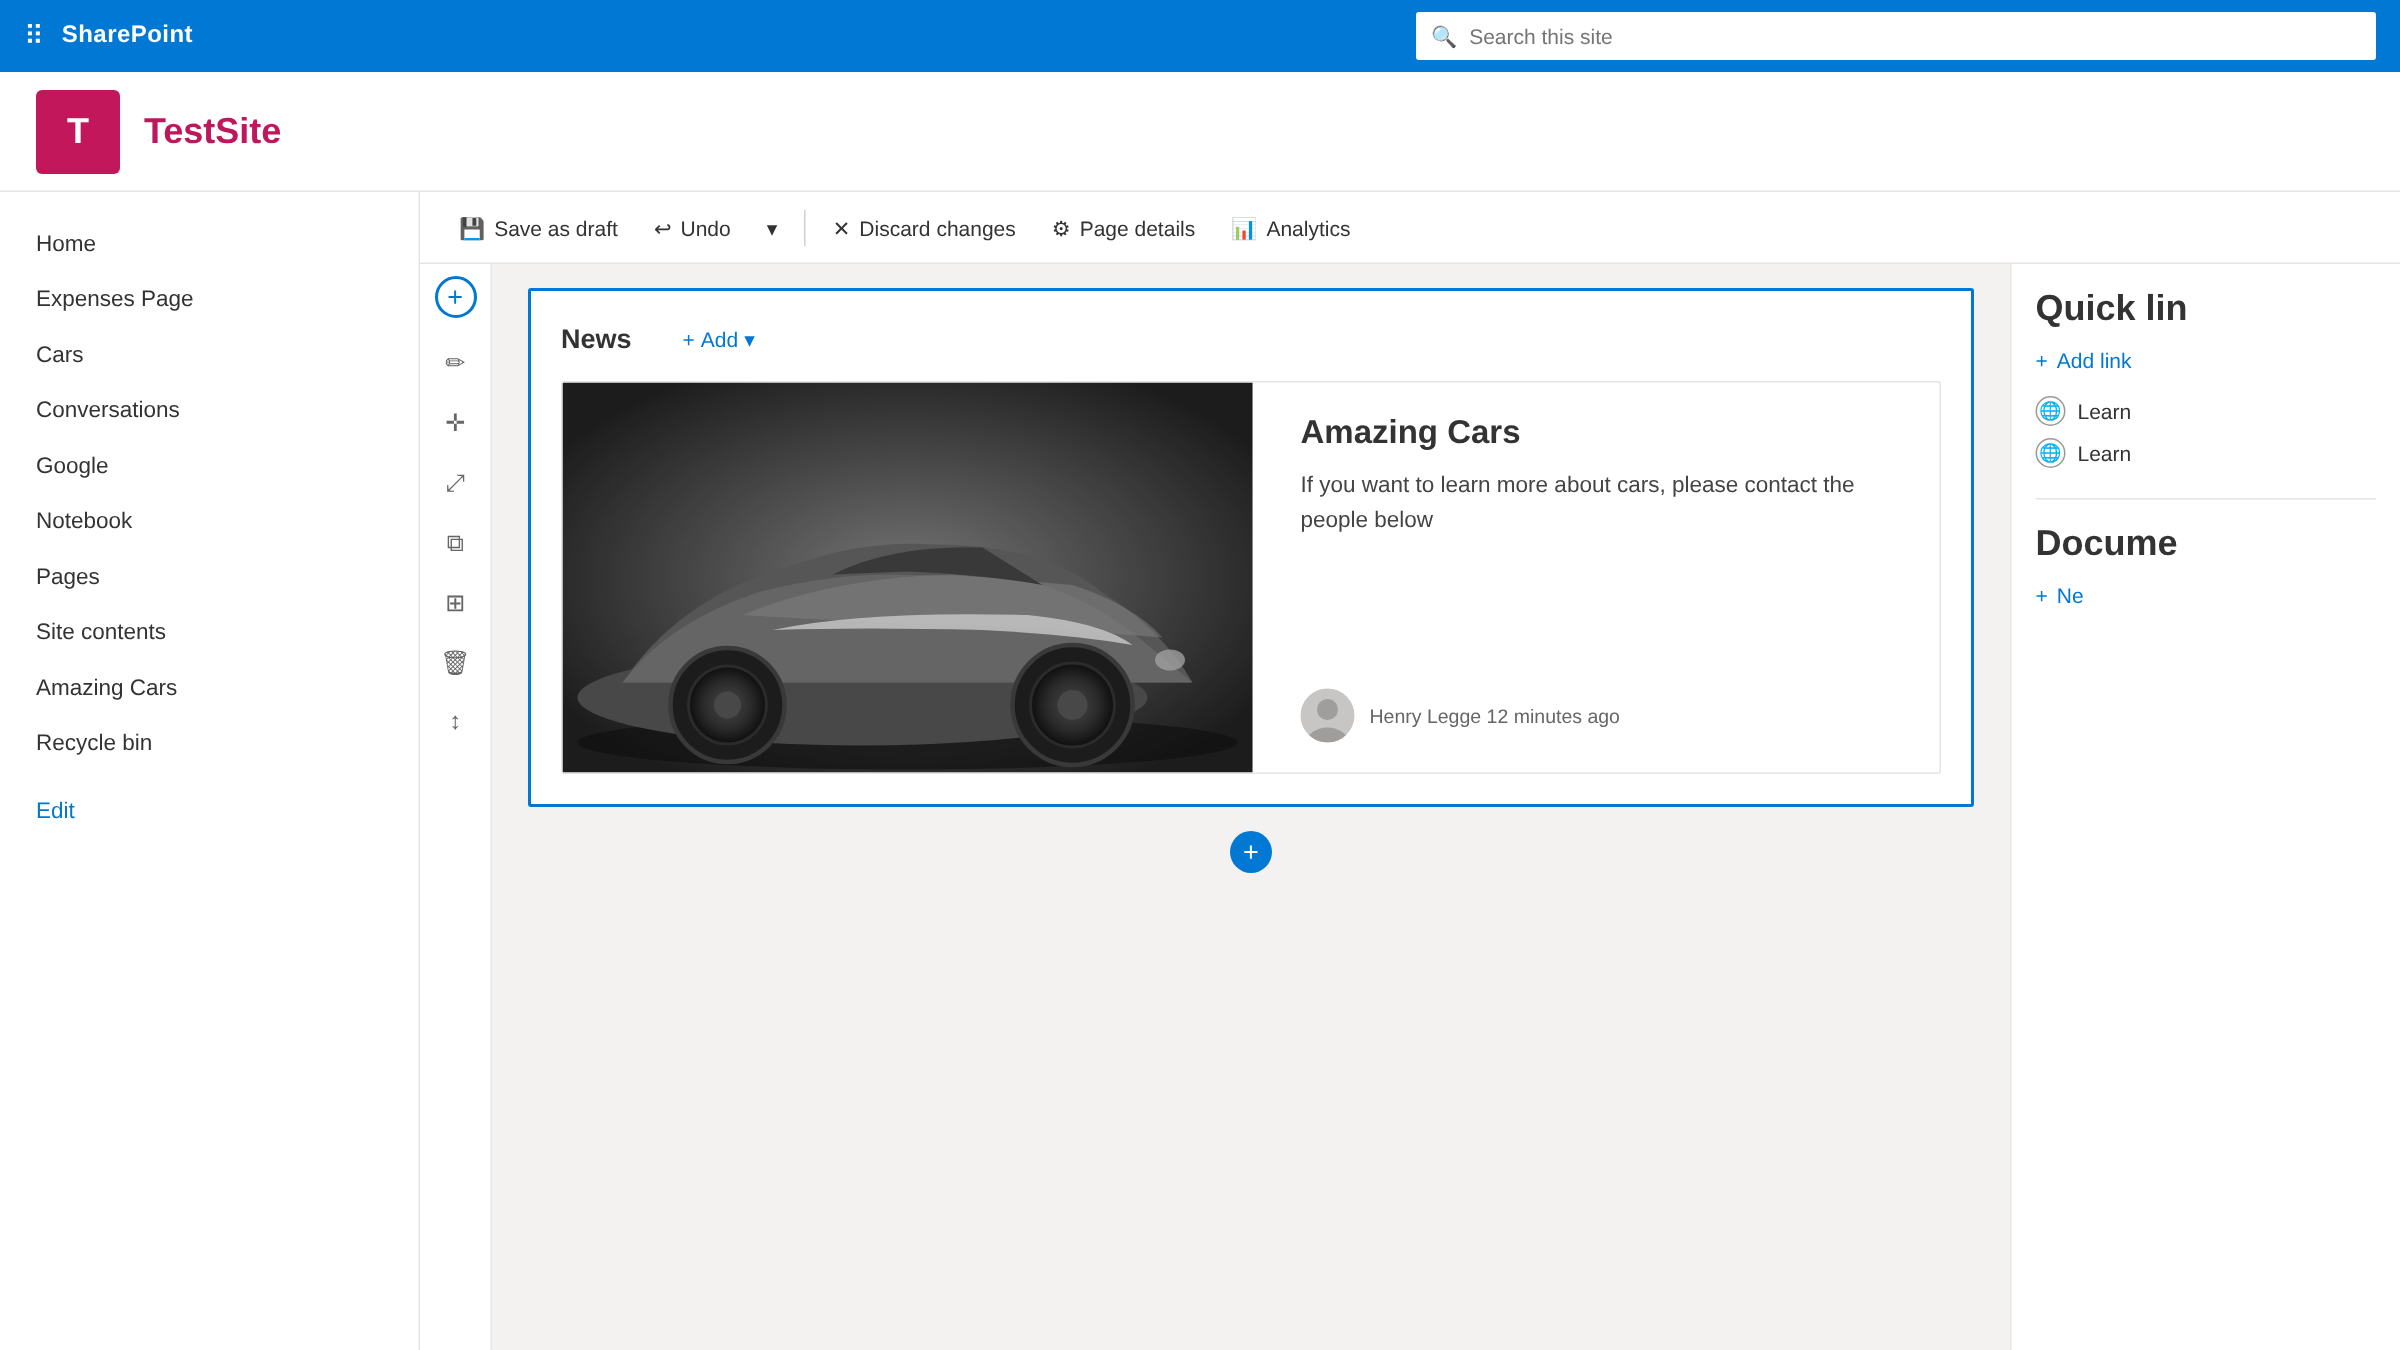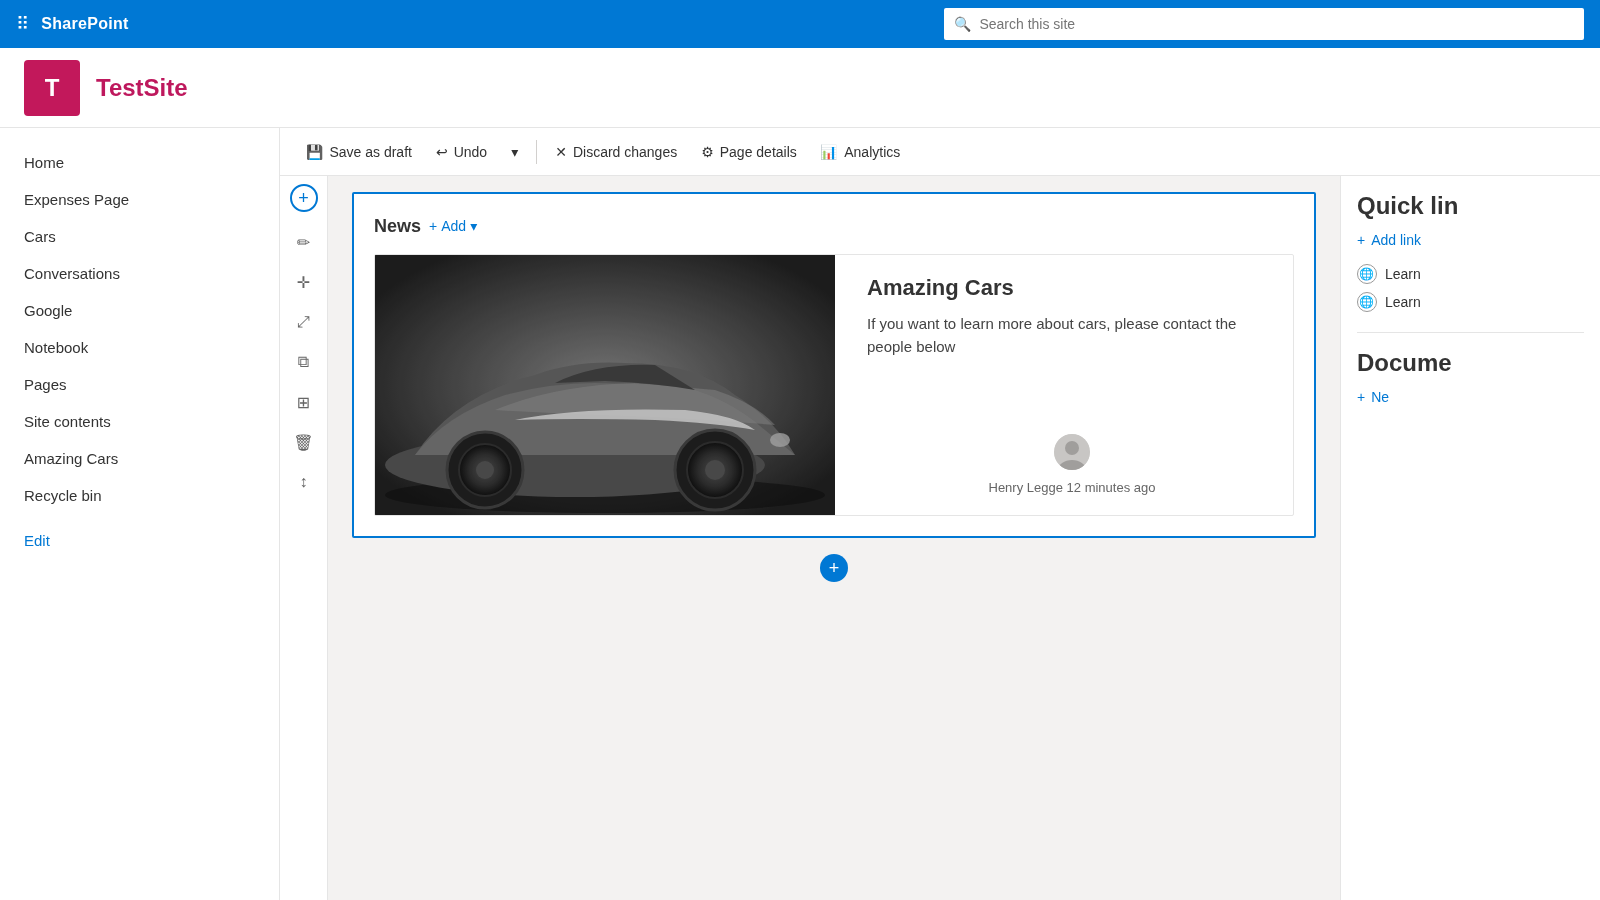--- a/index.html
+++ b/index.html
@@ -199,21 +199,21 @@
       background: #fff;
       border: 2px solid #0078d4;
       border-radius: 2px;
       padding: 20px;
       margin-bottom: 16px;
       position: relative;
     }
     .news-title-row {
       display: flex;
       align-items: center;
-      gap: 2px;
+      gap: 28px;
       margin-bottom: 16px;
     }
     .news-heading {
       font-size: 18px;
       font-weight: 600;
       color: #333;
     }
     .add-btn {
       display: flex;
       align-items: center;
@@ -262,21 +262,20 @@
       font-size: 15px;
       color: #444;
       line-height: 1.5;
       flex: 1;
     }
     .news-card-footer {
       display: flex;
       align-items: center;
       gap: 10px;
       margin-top: 16px;
-      flex-direction: column;
     }
     .avatar {
       width: 36px;
       height: 36px;
       border-radius: 50%;
       background: #d2d0ce;
       display: flex;
       align-items: center;
       justify-content: center;
       font-size: 16px;

